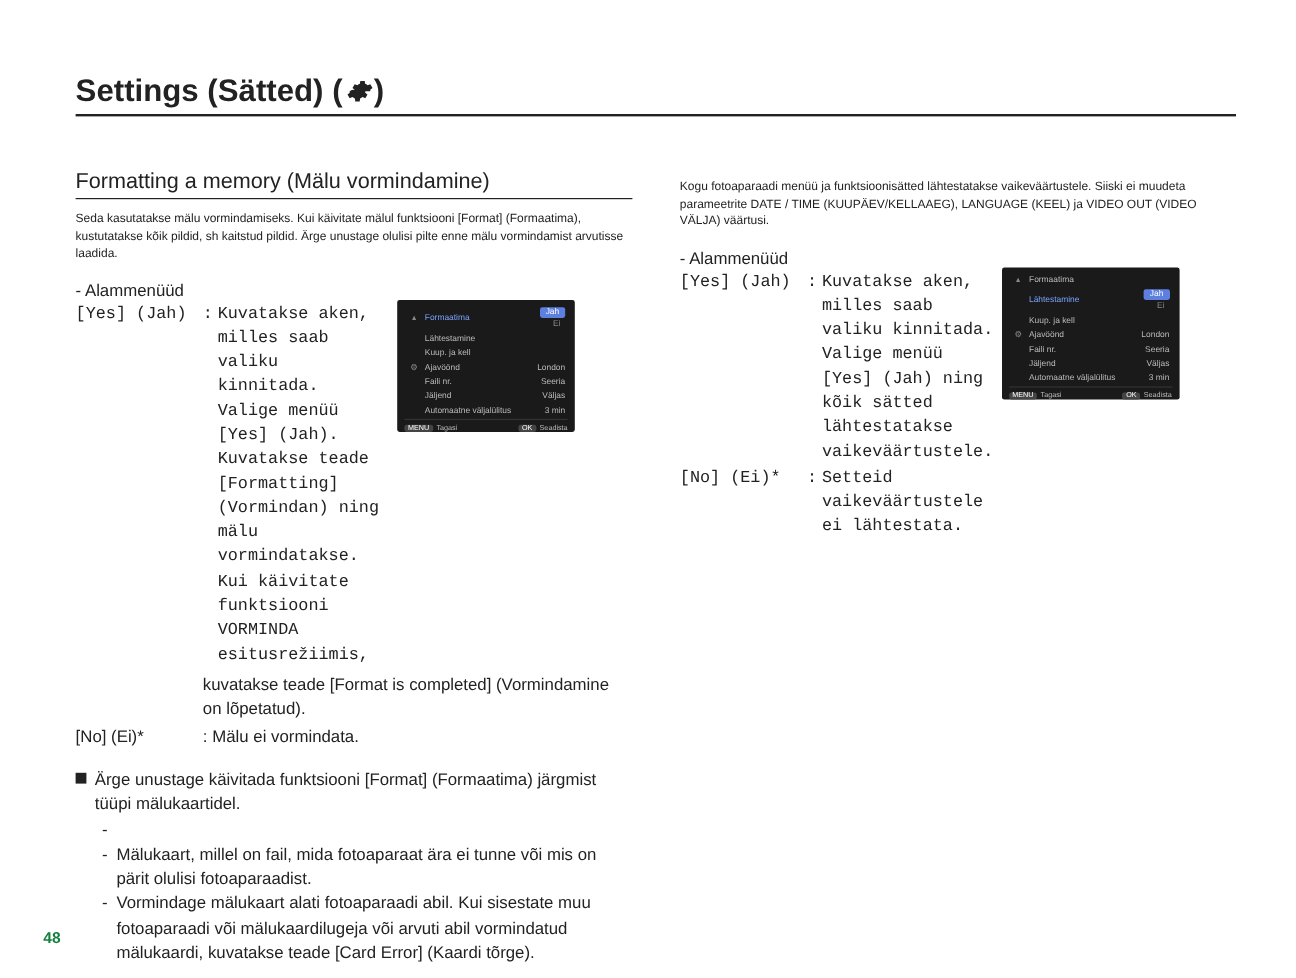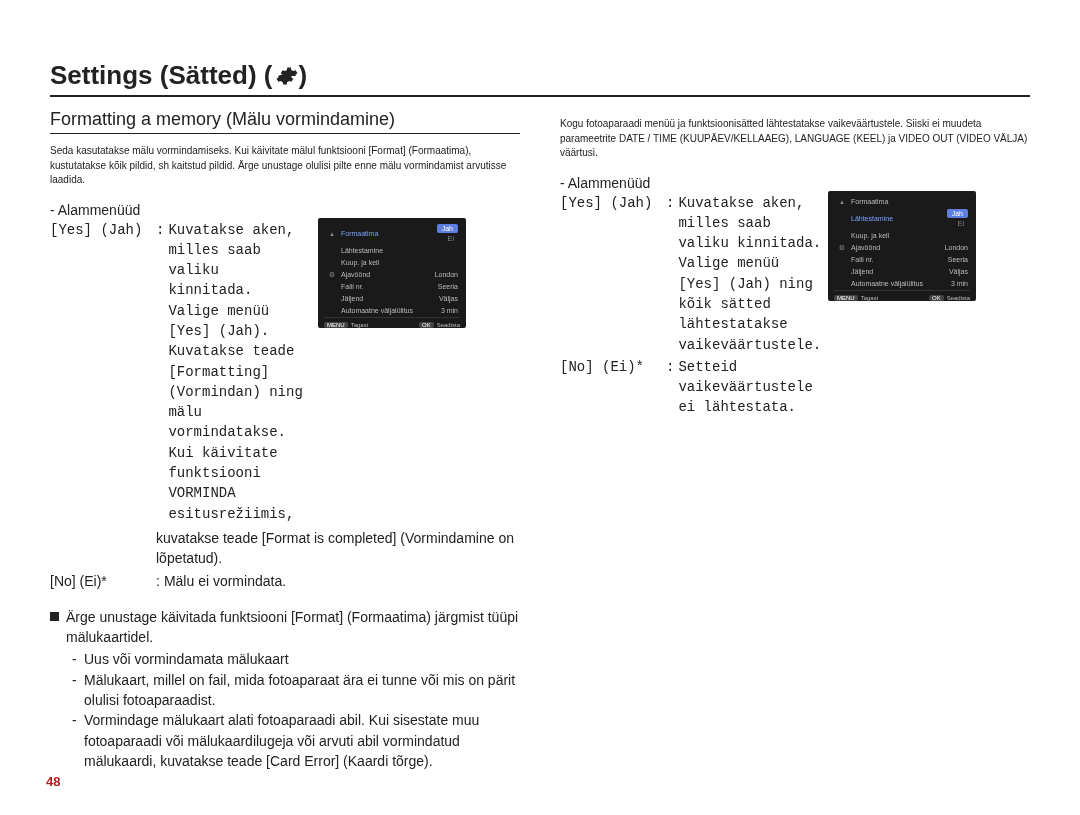--- a/index.html
+++ b/index.html
@@ -8,21 +8,21 @@
     background: #fff;
     font-family: Arial, Helvetica, sans-serif;
     color: #222;
     width: 1080px;
     height: 815px;
   }
   .page {
     width: 1080px;
     height: 815px;
     box-sizing: border-box;
-    padding: 60px 50px 30px 50px;
+    padding: 60px 50px 30px 63px;
     position: relative;
   }
   .main-title {
     font-size: 26px;
     font-weight: bold;
     display: flex;
     align-items: center;
     border-bottom: 2px solid #222;
     padding-bottom: 4px;
     margin-bottom: 12px;
@@ -31,20 +31,21 @@
     margin-left: 4px;
     display: inline-flex;
     align-items: center;
   }
   .columns {
     display: flex;
     gap: 40px;
   }
   .col {
     flex: 1 1 0;
+    margin-top: 32px;
   }
   .section-title {
     font-size: 18px;
     font-weight: normal;
     border-bottom: 1.5px solid #222;
     padding-bottom: 3px;
     margin-bottom: 10px;
     margin-top: 0;
   }
   .para {
@@ -158,25 +159,25 @@
     margin-top: 2px;
   }
   .note-sublist .sub-item {
     display: flex;
   }
   .note-sublist .dash {
     width: 12px; flex-shrink: 0;
   }
   .page-number {
     position: absolute;
-    left: 46px;
+    left: 36px;
     bottom: 26px;
     font-size: 13px;
     font-weight: bold;
-    color: #b91c1c;
+    color: #15803d;
   }
   svg.gear { width: 22px; height: 22px; }
 </style>
 </head>
 <body>
 
 <div class="page">
 
   <div class="main-title">
     <span>Settings (Sätted) ( </span>
@@ -261,21 +262,20 @@
       </div>
 
       <div class="note-block">
         <div class="note-intro">
           <span class="sq"></span>
           <span>Ärge unustage käivitada funktsiooni [Format] (Formaatima) järgmist tüüpi mälukaartidel.</span>
         </div>
         <div class="note-sublist">
             <div class="sub-item">
               <span class="dash">-</span>
-              <span>Uus või vormindamata mälukaart</span>
             </div>
             <div class="sub-item">
               <span class="dash">-</span>
               <span>Mälukaart, millel on fail, mida fotoaparaat ära ei tunne või mis on pärit olulisi fotoaparaadist.</span>
             </div>
             <div class="sub-item">
               <span class="dash">-</span>
               <span>Vormindage mälukaart alati fotoaparaadi abil. Kui sisestate muu fotoaparaadi või mälukaardilugeja või arvuti abil vormindatud mälukaardi, kuvatakse teade [Card Error] (Kaardi tõrge).</span>
             </div>
           </div>

